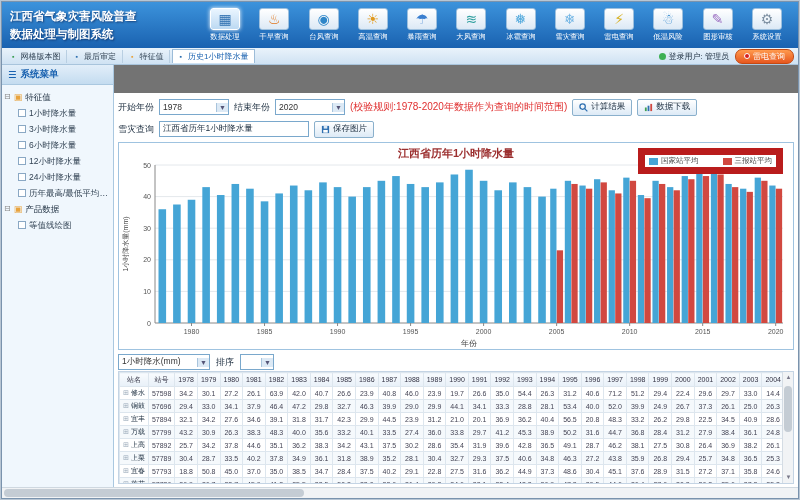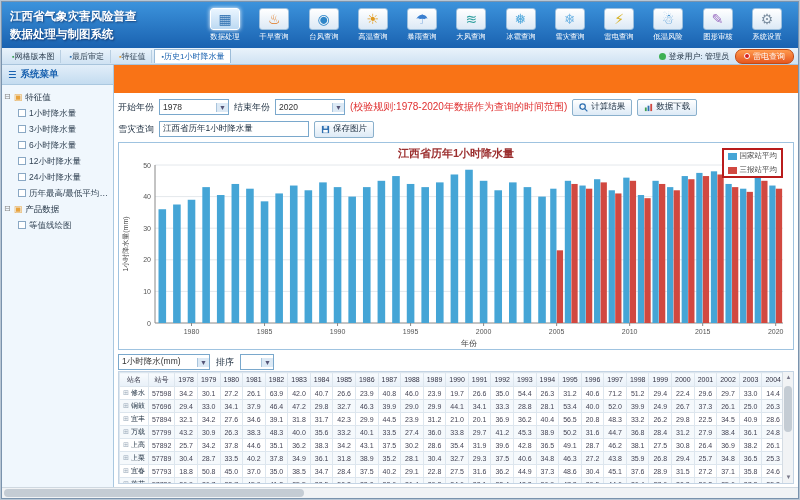--- a/index.html
+++ b/index.html
@@ -1,37 +1,37 @@
 <!DOCTYPE html>
 <html><head>
 <meta charset="utf-8">
 <style>
   *{margin:0;padding:0;box-sizing:border-box;}
   html,body{width:800px;height:500px;overflow:hidden;background:#b8c6d4;
     font-family:"Liberation Sans","DejaVu Sans",sans-serif;font-size:9px;color:#333;}
-  .window{width:798px;height:498px;margin:1px;border:1px solid #7a93ad;background:#f97316;
+  .window{width:798px;height:498px;margin:1px;border:1px solid #7a93ad;background:#737373;
     display:flex;flex-direction:column;}
   
   .titlebar{height:46px;flex:0 0 46px;background:linear-gradient(#3c93dc,#1a62b0);
     display:flex;align-items:center;color:#fff;}
   .title-block{width:160px;padding:3px 8px;font-weight:bold;font-size:11.5px;line-height:1.6;
     text-shadow:1px 1px 2px rgba(0,0,40,.5);}
   .toolbar{flex:1;display:flex;align-items:center;justify-content:space-between;padding:2px 8px 2px 40px;}
   .tool{width:46px;text-align:center;font-size:8px;color:#fff;cursor:pointer;}
   .tool .ticon{width:30px;height:22px;margin:0 auto 1px;border-radius:3px;
     background:linear-gradient(#ffffff,#dce9f5);border:1px solid #9dc0de;
     display:flex;align-items:center;justify-content:center;font-size:14px;line-height:1;}
   .tool.active .ticon{background:linear-gradient(#eaf5ff,#bcd9f2);border:1px solid #fff;
     box-shadow:0 0 4px #fff;}
   .tool .tlabel{white-space:nowrap;transform:scale(.92);}
   
   .tabbar{height:17px;flex:0 0 17px;background:linear-gradient(#eaf3fb,#cfe2f3);
     border-bottom:1px solid #a8c4dc;display:flex;align-items:center;padding:0 4px;font-size:8px;}
   .tabs{display:flex;align-items:center;gap:2px;flex:1;}
-  .tab{display:flex;align-items:center;gap:0;padding:1px 6px;border-right:1px solid #b9cfe2;
+  .tab{display:flex;align-items:center;gap:6px;padding:1px 6px;border-right:1px solid #b9cfe2;
     color:#345;cursor:pointer;white-space:nowrap;}
   .tab .sq{font-size:7px;}
   .tab.active{background:#fff;border:1px solid #9cbcd8;border-bottom:0;color:#1a62b0;}
   .userarea{display:flex;align-items:center;gap:6px;}
   .userlabel{display:flex;align-items:center;gap:3px;color:#234;}
   .userlabel .udot{width:7px;height:7px;border-radius:50%;background:#3db054;display:inline-block;}
   .exitbtn{background:linear-gradient(#ff9a4d,#e6571f);border:1px solid #c24a14;color:#fff;
     border-radius:7px;padding:1px 8px;font-size:8px;display:flex;align-items:center;gap:3px;cursor:pointer;}
   .exitbtn .edot{width:6px;height:6px;border-radius:50%;background:#d61f1f;border:1px solid #fff;display:inline-block;}
   
@@ -60,22 +60,22 @@
     border-radius:2px;display:flex;align-items:center;gap:3px;padding:0 6px;font-size:8.5px;
     color:#234;cursor:pointer;font-family:inherit;}
   .btn svg{display:block;}
   .txtinput{border:1px solid #7aa8cc;height:16px;width:150px;font-size:8.5px;padding:0 3px;
     font-family:inherit;color:#234;}
   
   .chart-panel{position:relative;border:1px solid #9fc3e0;height:208px;flex:0 0 208px;margin-top:2px;
     background:#fff;overflow:hidden;}
   .chart-title{position:absolute;top:3px;left:0;right:0;text-align:center;color:#9c3030;
     font-size:11px;font-weight:bold;}
-  .legend{position:absolute;top:5px;right:10px;display:flex;gap:4px;align-items:center;
-    font-size:7.5px;color:#444;border:2px solid #b91c1c;padding:1px 4px;background:#fff;flex-direction:column;}
+  .legend{position:absolute;top:5px;right:10px;display:flex;gap:24px;align-items:center;
+    font-size:7.5px;color:#444;border:7px solid #b91c1c;padding:1px 4px;background:#fff;}
   .legend .key{display:flex;align-items:center;gap:3px;}
   .legend .swatch{width:9px;height:7px;display:inline-block;}
   
   .tctl{display:flex;align-items:center;gap:6px;height:18px;flex:0 0 18px;margin-top:3px;}
   .table-area{flex:1;min-height:0;display:flex;border:1px solid #c4d4e4;}
   .table-wrap{flex:1;overflow:hidden;}
   table{border-collapse:collapse;font-size:7px;white-space:nowrap;}
   th,td{border:1px solid #dde6ee;padding:1px 3px;text-align:center;color:#445;}
   th{background:linear-gradient(#f8fbfe,#e8f0f8);color:#334;font-weight:normal;height:14px;}
   tbody tr:nth-child(even){background:#f5f9fc;}

